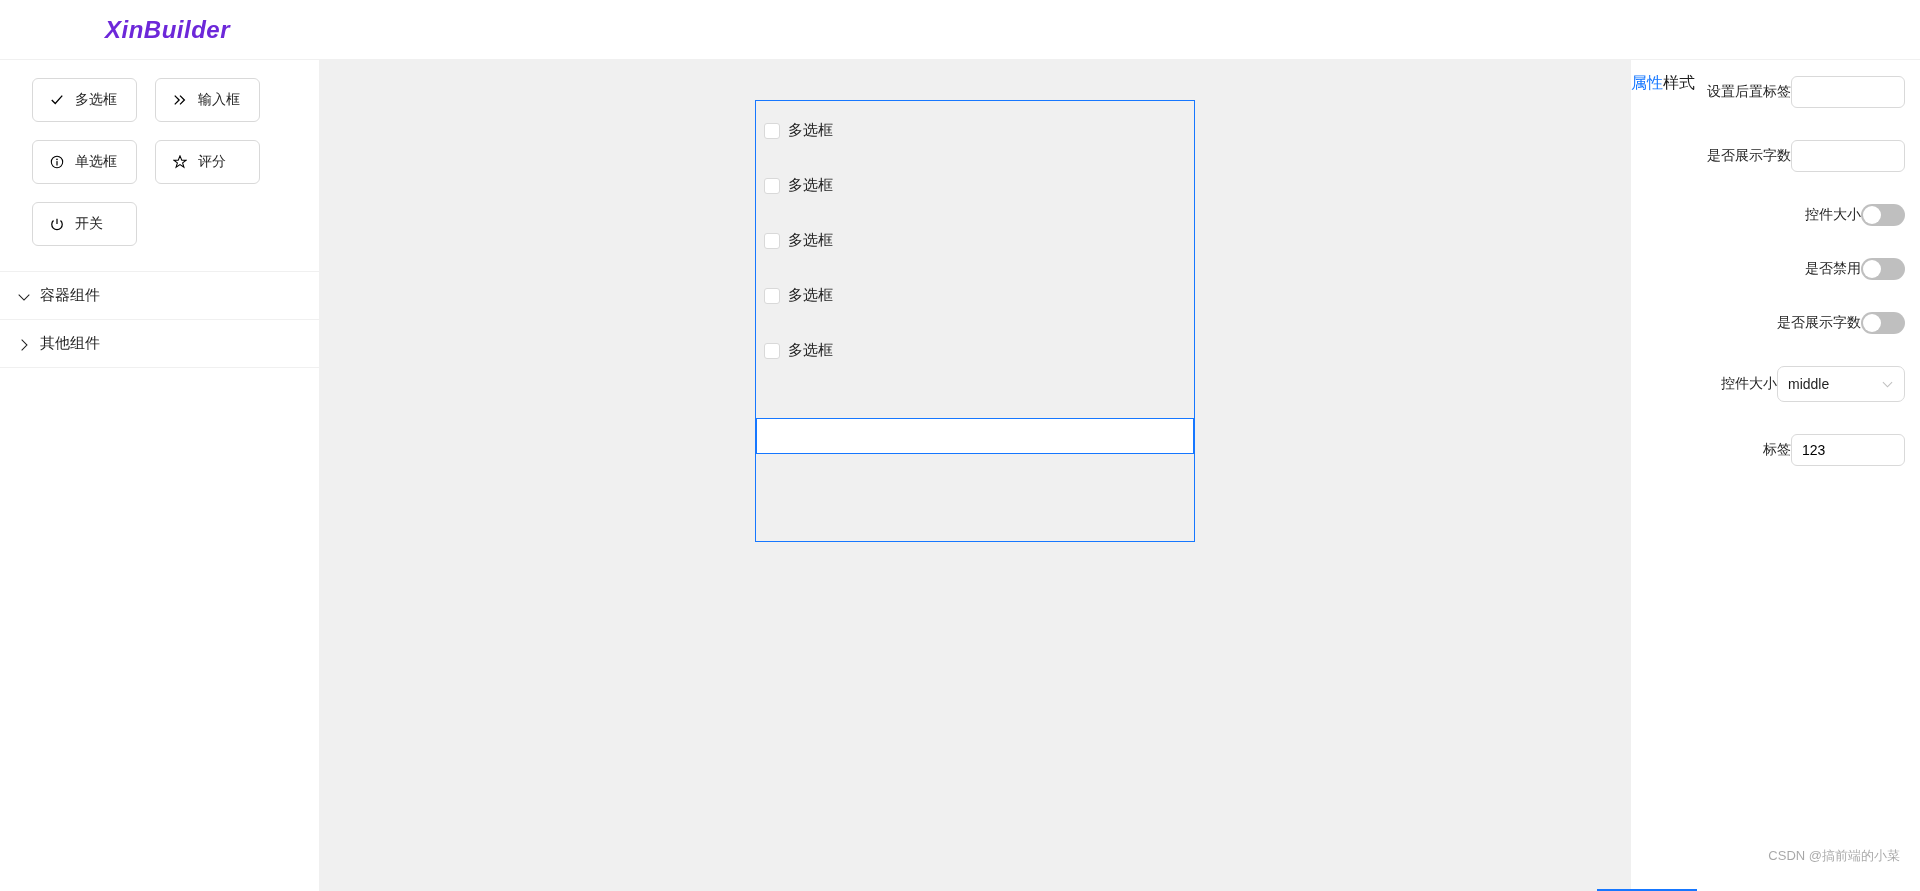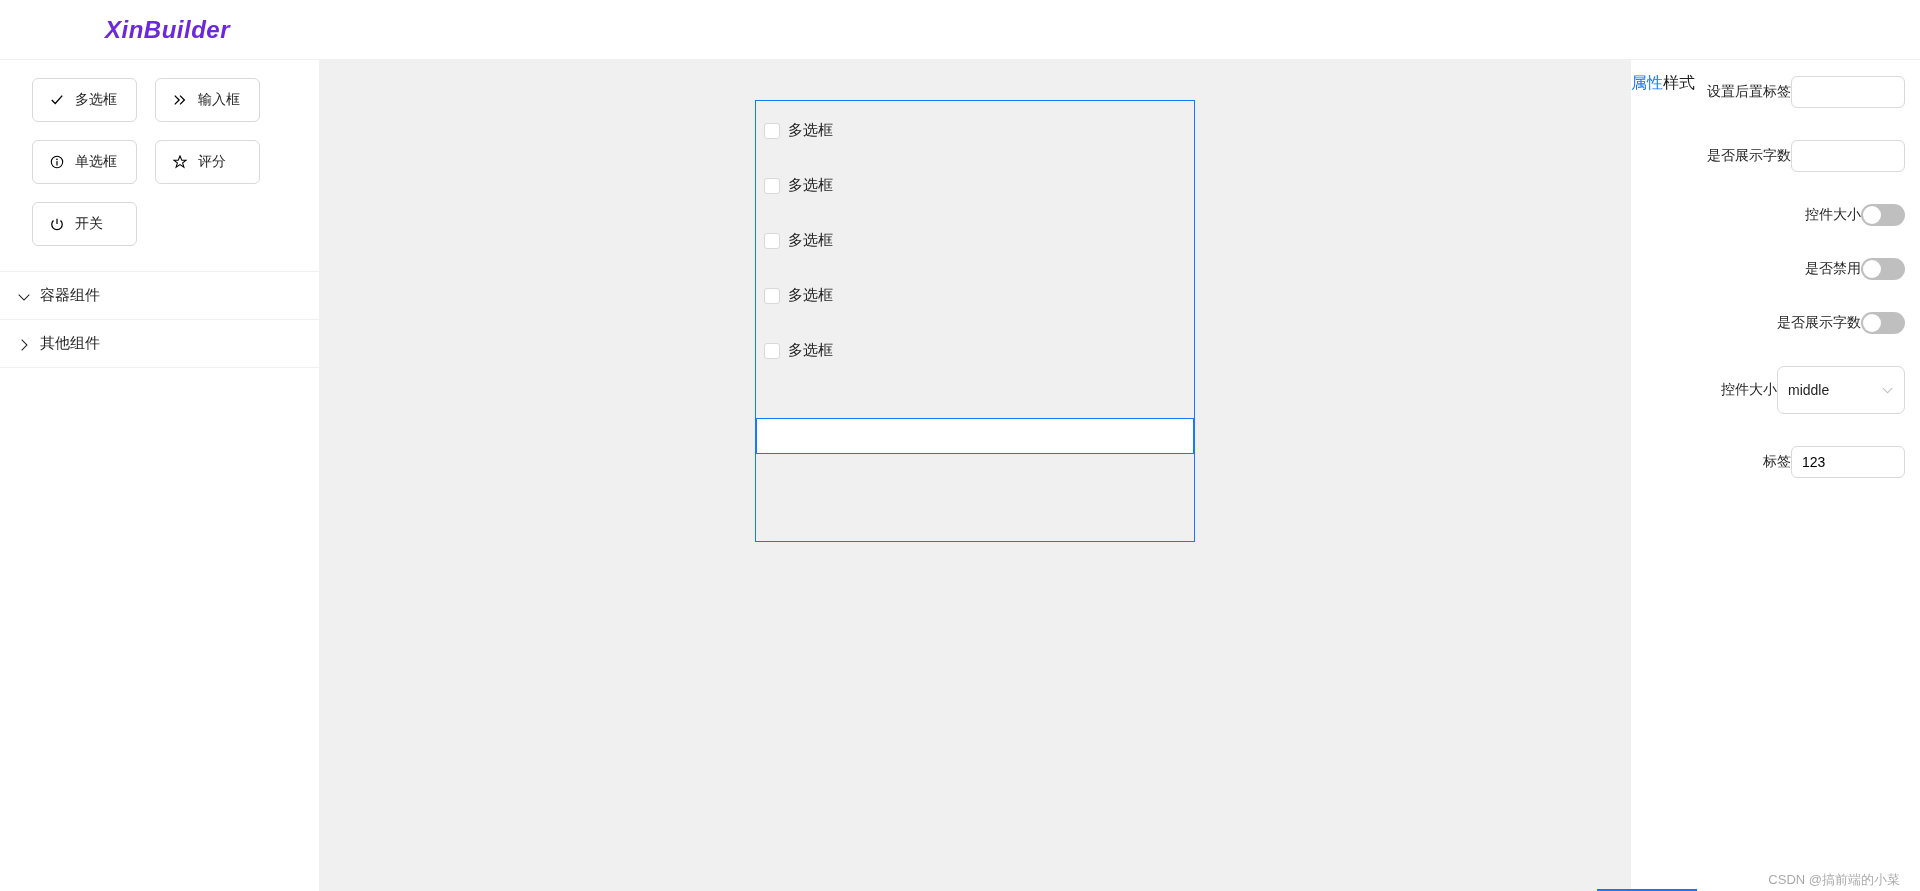--- a/index.html
+++ b/index.html
@@ -227,21 +227,21 @@
       position: absolute;
       width: 18px;
       height: 18px;
       background: #fff;
       border-radius: 50%;
       top: 2px;
       left: 2px;
     }
     .select-box {
       width: 128px;
-      height: 48px;
+      height: 36px;
       border: 1px solid #d9d9d9;
       border-radius: 7px;
       display: flex;
       align-items: center;
       justify-content: space-between;
       padding: 0 10px;
       cursor: pointer;
       font-size: 14px;
       color: rgba(0,0,0,0.88);
     }
@@ -255,21 +255,21 @@
       position: absolute;
       width: 6px;
       height: 6px;
       border-right: 1.5px solid rgba(0,0,0,0.25);
       border-bottom: 1.5px solid rgba(0,0,0,0.25);
       transform: rotate(45deg);
       top: 0;
     }
     .watermark {
       position: fixed;
-      bottom: 2px;
+      bottom: 26px;
       right: 20px;
       font-size: 13px;
       color: rgba(0,0,0,0.35);
     }
     .canvas-content {
       display: flex;
       flex-direction: column;
       height: 100%;
     }
     .checkbox-region {

